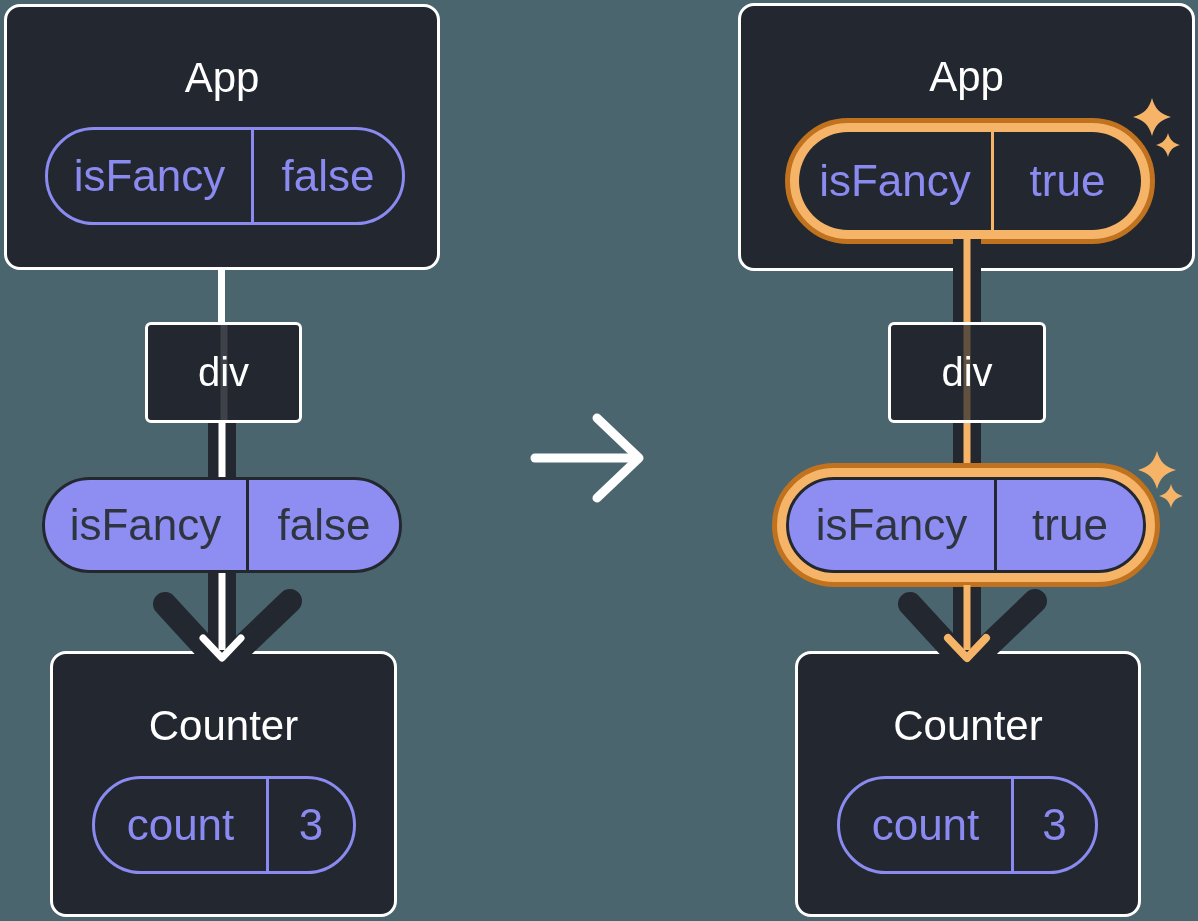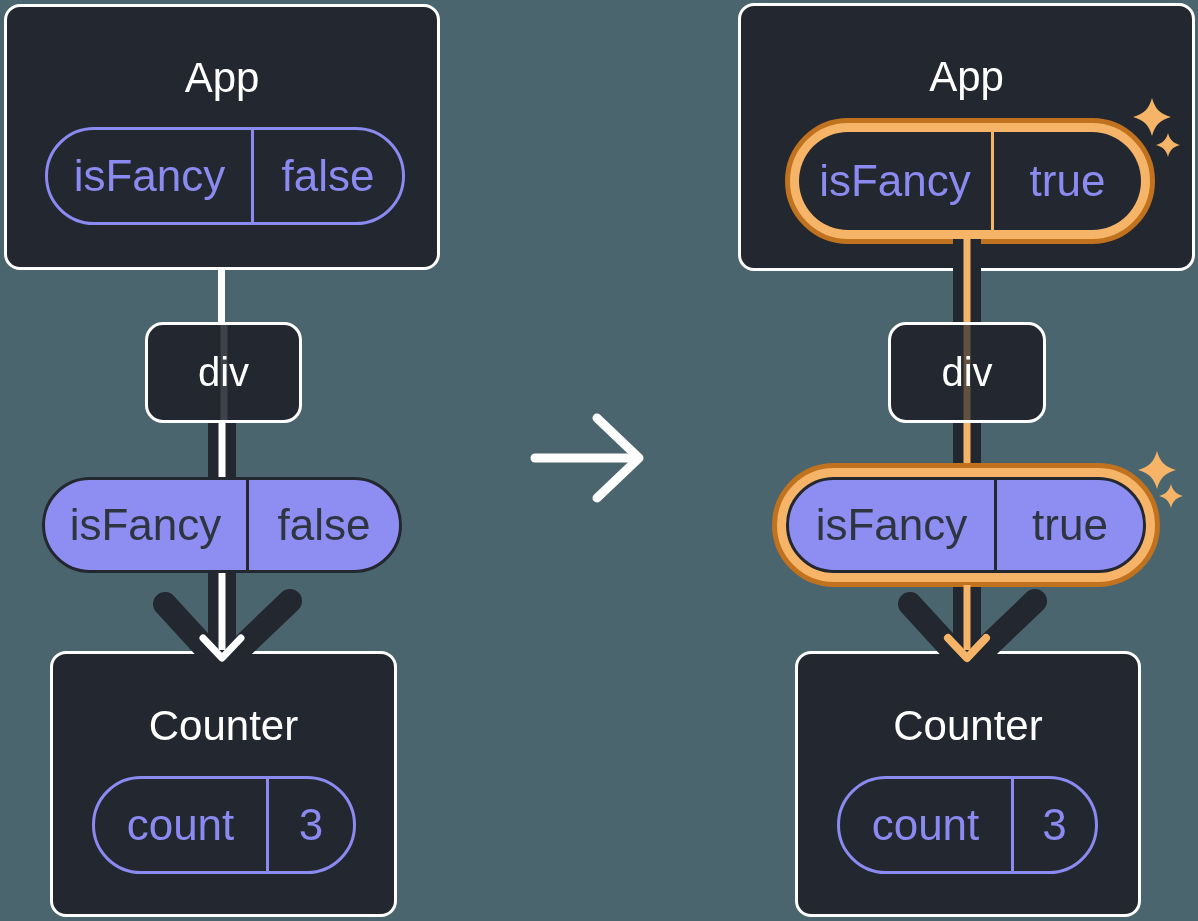--- a/index.html
+++ b/index.html
@@ -8,21 +8,21 @@
     background:#4a656e; overflow:hidden;
     font-family:"Liberation Sans", sans-serif;
     padding-left:48px;
   }
   .box {
     position:absolute; background:#23272f;
     border:3px solid #ffffff; box-sizing:border-box;
     z-index:2;
   }
   .app-box, .counter-box { border-radius:16px; }
-  .div-box { border-radius:18px; }
+  .div-box { border-radius:6px; }
 
   .node-title {
     position:absolute; left:0; right:0; text-align:center;
     color:#ffffff; font-size:42px; font-weight:500; line-height:1;
   }
 
   
   .pill {
     position:absolute; display:flex; align-items:stretch;
     box-sizing:border-box; border-radius:999px; overflow:hidden;

